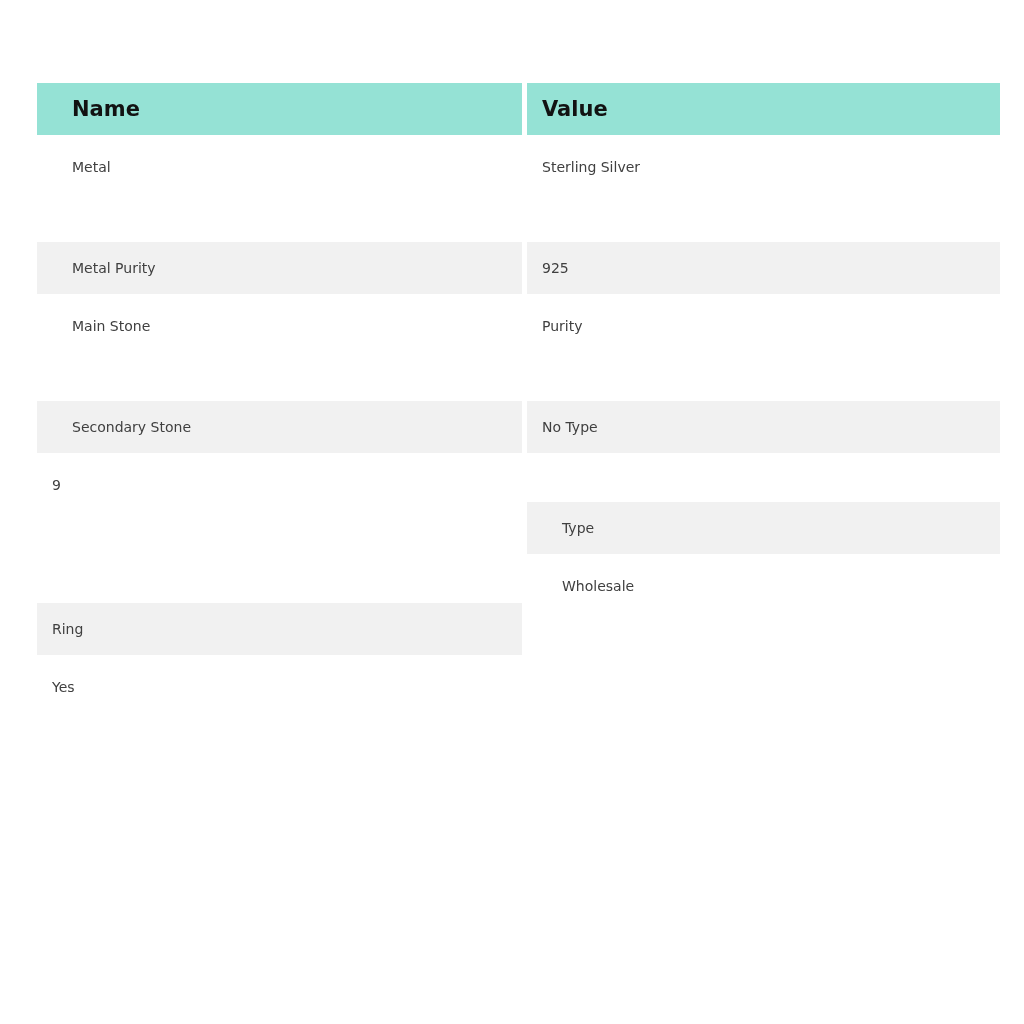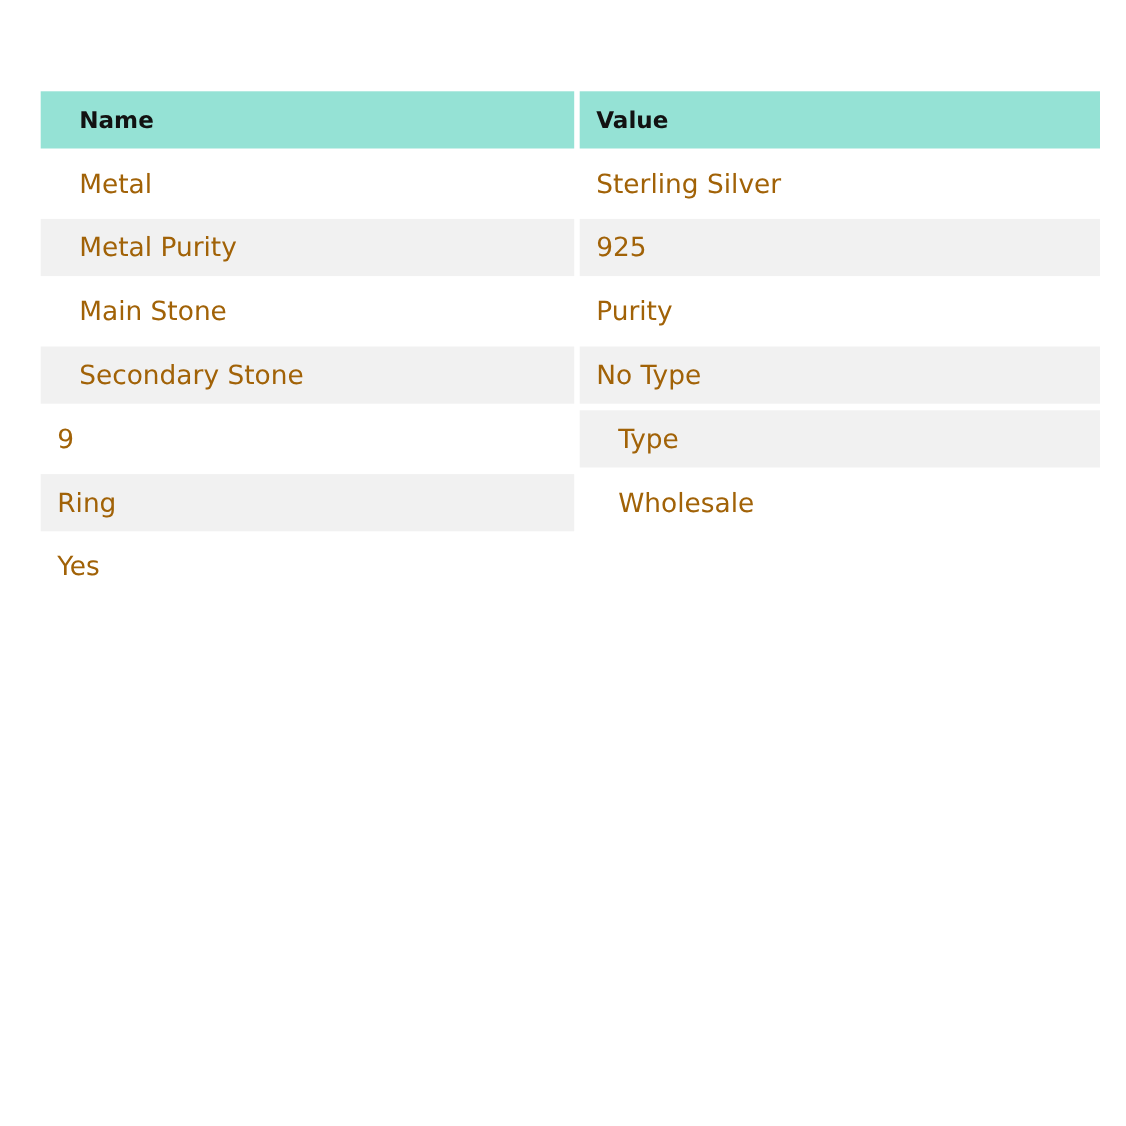--- a/index.html
+++ b/index.html
@@ -25,37 +25,38 @@
     display: grid;
     grid-template-columns: 485px 473px;
     column-gap: 5px;
     row-gap: 6px;
   }
   .cell {
     height: 52px;
     display: flex;
     align-items: center;
     box-sizing: border-box;
-    font-size: 24px;
+    font-size: 14px;
     line-height: 1;
-    color: #a16207;
+    color: #404040;
     background: #ffffff;
     white-space: nowrap;
     overflow: hidden;
   }
   .cell.name-col  { padding-left: 35px; }
   .cell.value-col { padding-left: 15px; }
   .cell.header {
     background: var(--header-bg, #95e2d5);
     font-weight: 600;
     font-size: 21px;
     color: #121212;
   }
   .cell.alt {
     background: var(--row-alt-bg, #f1f1f1);
+    margin-top: 43px;
   }
 </style>
 </head>
 <body>
 
 <div class="page">
   <div class="attr-table" id="attr-table">
     <div class="cell header name-col">Name</div>
     <div class="cell header value-col">Value</div>
 

